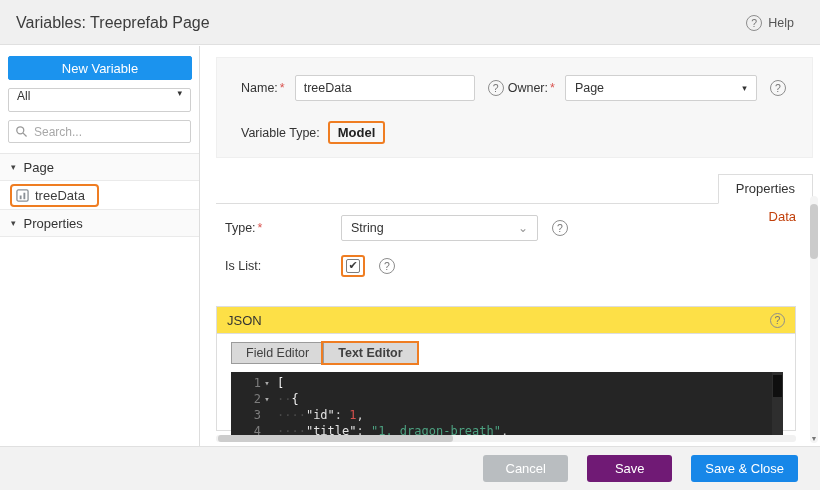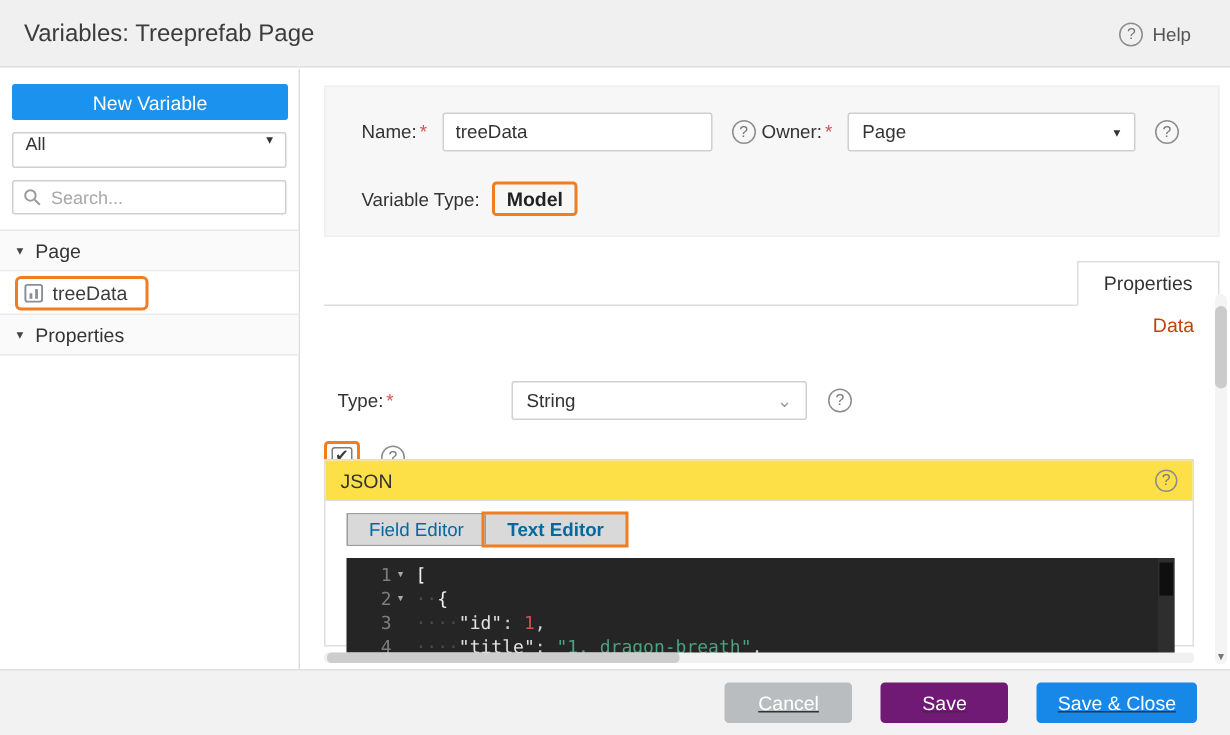--- a/index.html
+++ b/index.html
@@ -44,37 +44,37 @@
   .select { height:26px; border:1px solid #d0d0d0; border-radius:2px; background:#fff; display:flex; align-items:center; justify-content:space-between; padding:0 9px; font-size:12.5px; color:#333; cursor:pointer; }
   .owner-select { width:192px; margin-left:10px; }
   .form-row .q-icon { margin-left:13px; }
   .lbl-owner { margin-left:4px; }
   .model-box { display:inline-block; border:2px solid #ef7d22; border-radius:3px; padding:2px 8px; font-weight:700; font-size:13px; color:#222; margin-left:8px; }
 
   .tabs { position:absolute; top:128px; left:15px; right:7px; height:30px; border-bottom:1px solid #ddd; display:flex; align-items:flex-end;flex-direction:column; }
   .tab { padding:0 17px; line-height:28px; font-size:13px; color:#c2410c; cursor:pointer; }
   .tab.active { background:#fff; border:1px solid #ddd; border-bottom:1px solid #fff; margin-bottom:-1px; color:#333; }
 
-  .props { position:absolute; top:168px; left:15px; right:30px;margin-top:39px; }
+  .props { position:absolute; top:168px; left:15px; right:30px; }
   .prop-row { display:flex; align-items:center; margin-bottom:11px; min-height:27px; }
   .plbl { width:125px; padding-left:9px; font-size:12.5px; color:#333; flex:none; }
   .type-select { width:197px; }
   .chev { color:#999; font-size:12px; line-height:1; }
   .prop-row .q-icon { margin-left:14px; }
   .cb-hl { display:inline-flex; border:2px solid #ef7d22; border-radius:3px; padding:2px 3px; }
   .checkbox { width:14px; height:14px; border:1px solid #7d7d7d; border-radius:2px; background:#fff; display:inline-flex; align-items:center; justify-content:center; cursor:pointer; }
   .checkbox .check { display:none; font-size:11px; color:#3c3c3c; line-height:1; }
   .checkbox.checked .check { display:block; }
 
   .json-panel { position:absolute; top:260px; left:15px; right:24px; height:125px; border:1px solid #ddd; background:#fff; }
   .json-header { height:27px; background:#fde047; border-bottom:1px solid #ddd; display:flex; align-items:center; padding:0 10px; font-size:13px; color:#333; }
   .json-header .q-icon { margin-left:auto; width:15px; height:15px; }
   .json-body { padding:8px 12px 0 14px; }
   .editor-tabs { display:inline-flex; border:1px solid #9b9b9b; margin-bottom:8px; }
-  .seg { padding:3px 14px; background:#d9d9d9; font-size:12.5px; color:#0369a1; cursor:pointer; }
+  .seg { padding:3px 14px; background:#d9d9d9; font-size:12.5px; color:#404040; cursor:pointer; }
   .seg + .seg { border-left:1px solid #9b9b9b; }
   .seg-hl { font-weight:700; box-shadow:0 0 0 2px #ef7d22; position:relative; z-index:1;text-align:center; }
 
   .code-editor { position:relative; height:69px; background:#252525; overflow:hidden; font-family:"DejaVu Sans Mono","Liberation Mono",monospace; font-size:12px; line-height:16px; padding-top:3px; }
   .code-line { display:flex; height:16px; }
   .gutter { width:42px; flex:none; display:flex; justify-content:flex-end; align-items:center; color:#7d7d7d; }
   .lnum { text-align:right; }
   .fold { width:12px; text-align:center; font-size:9px; color:#aaa; cursor:pointer; }
   .code-text { white-space:pre; padding-left:4px; color:#e8e8e8; }
   .tok-indent { color:#4a4a4a; }
@@ -86,21 +86,21 @@
   .ed-sb { position:absolute; top:0; right:0; width:11px; height:100%; background:#2e2e2e; cursor:pointer; }
   .ed-thumb { position:absolute; top:3px; left:1px; width:9px; height:22px; background:#0f0f0f; }
 
   .h-scrollbar { position:absolute; top:389px; left:15px; right:24px; height:7px; background:#f1f1f1; border-radius:3px; cursor:pointer; }
   .h-thumb { position:absolute; left:2px; top:0; width:235px; height:7px; background:#cdcdcd; border-radius:3px; }
   .v-scrollbar { position:absolute; right:2px; top:150px; height:247px; width:8px; background:#f4f4f4; border-radius:4px; cursor:pointer; }
   .v-thumb { position:absolute; top:8px; left:0; width:8px; height:55px; background:#cbcbcb; border-radius:4px; }
   .v-arrow { position:absolute; bottom:1px; left:0; width:8px; text-align:center; font-size:7px; color:#777; }
 
   
-  .footer { position:absolute; bottom:0; left:0; right:0; height:44px; background:#f2f2f2; border-top:1px solid #e0e0e0; display:flex; align-items:center; justify-content:flex-end; gap:19px; padding-right:22px;text-decoration:underline; }
+  .footer { position:absolute; bottom:0; left:0; right:0; height:44px; background:#f2f2f2; border-top:1px solid #e0e0e0; display:flex; align-items:center; justify-content:flex-end; gap:19px; padding-right:22px; }
   .btn { height:27px; min-width:85px; border:none; border-radius:3px; color:#fff; font-size:13px; font-family:inherit; cursor:pointer; padding:0 14px; }
   .btn-cancel { background:#b9bdc0; }
   .btn-save { background:#701a75; }
   .btn-savec { background:#1787e8; }
 </style>
 </head>
 <body>
 
 <div class="header">
   <div class="header-title">Variables: Treeprefab Page</div>
@@ -179,20 +179,21 @@
   <div class="props">
     <div class="prop-row">
       <span class="plbl"><span>Type:</span><span class="req">*</span></span>
       <div class="select type-select">
         <span>String</span>
         <span class="chev">⌄</span>
       </div>
       <span class="q-icon">?</span>
     </div>
     <div class="prop-row">
+      <span class="plbl">Is List:</span>
       <span class="cb-hl">
         <span class="checkbox checked">
             <span class="check">✔</span>
           </span>
       </span>
       <span class="q-icon">?</span>
     </div>
   </div>
 
   <div class="json-panel">

